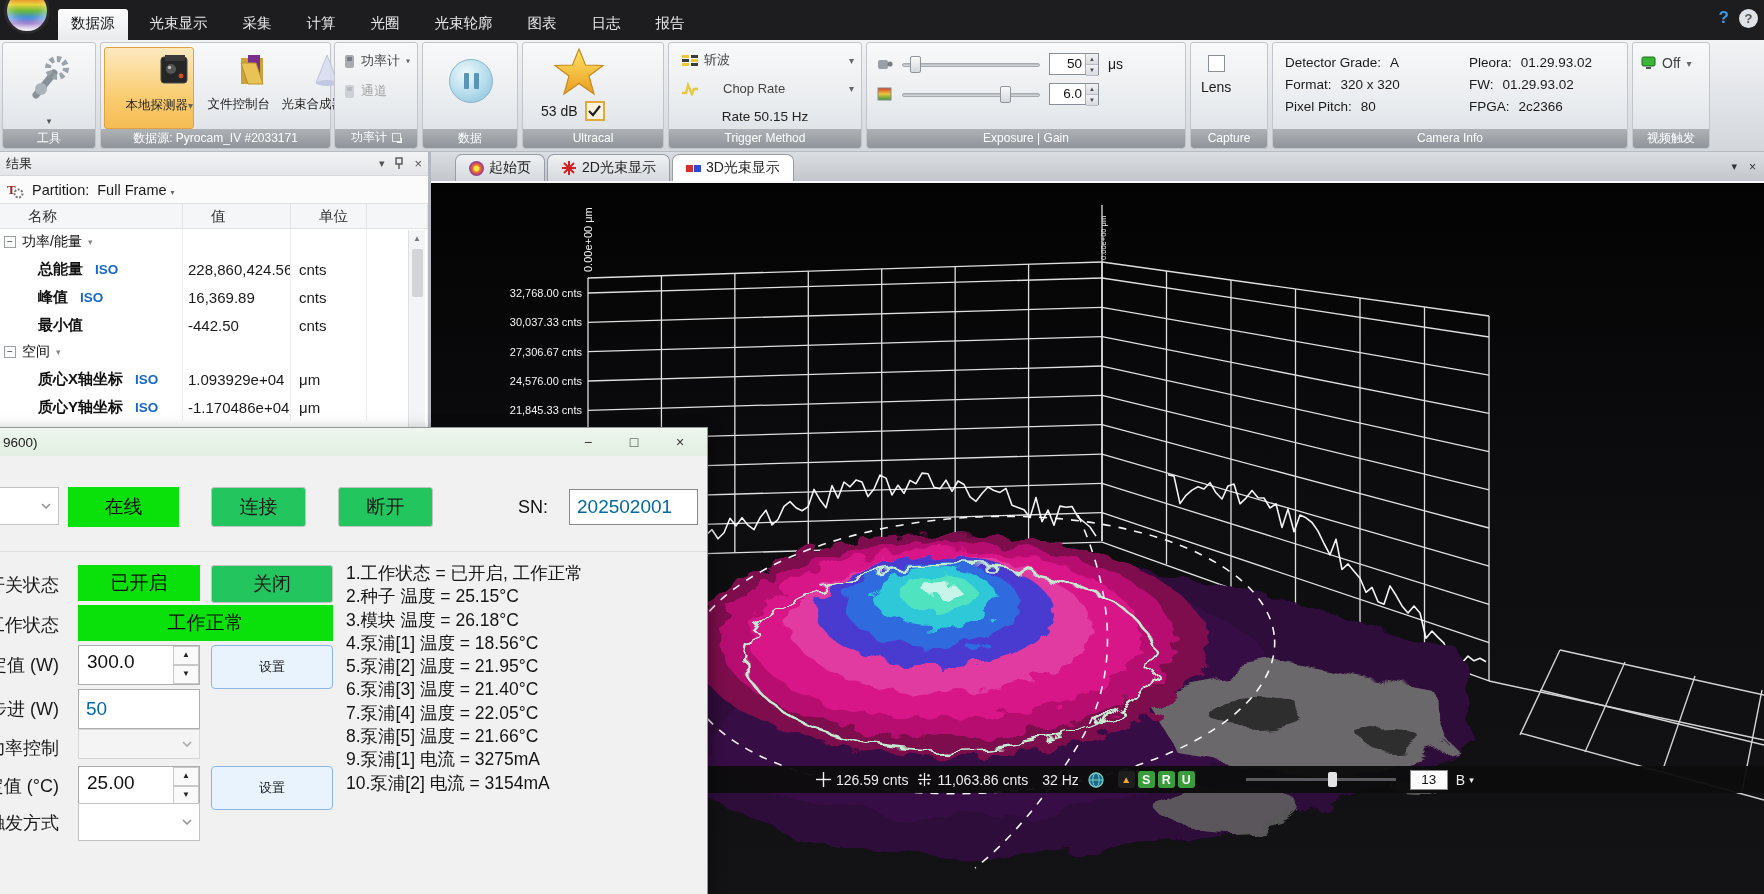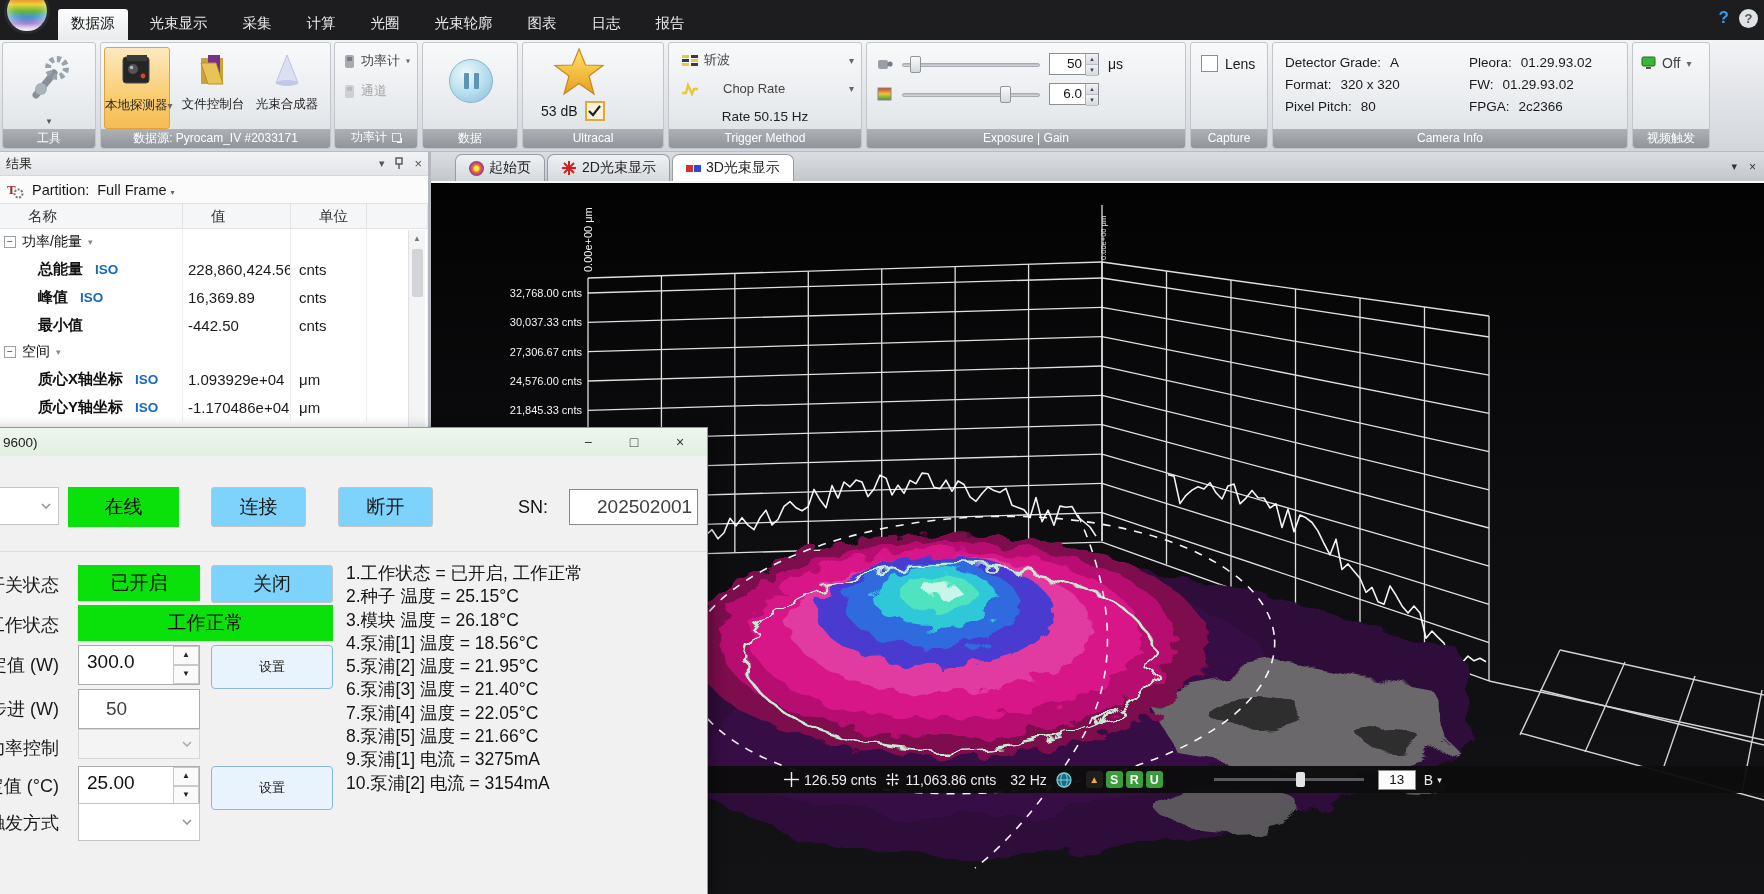--- a/index.html
+++ b/index.html
@@ -24,21 +24,21 @@
   
   .ribbon { position:absolute; left:0; top:40px; width:1764px; height:112px;
     background:linear-gradient(#f2f3f5,#e0e3e7 55%,#d3d7db); border-bottom:1px solid #b8bcc2; z-index:39; }
   .rgroup { position:absolute; top:2px; height:107px; border:1px solid #c2c6ca; border-radius:3px;
     background:linear-gradient(#f8f9fa,#e8ebee 62%,#dbdee2); }
   .glabel { position:absolute; left:0; right:0; bottom:0; height:19px; line-height:19px;
     background:linear-gradient(#aeb2b7,#8f949a); color:#fff; font-size:12px; text-align:center;
     border-radius:0 0 3px 3px; white-space:nowrap; overflow:hidden; }
   .launcher { display:inline-block; width:9px; height:9px; border:1px solid #e8e8e8; margin-left:5px; vertical-align:middle; position:relative; }
   .launcher::after { content:""; position:absolute; right:-2px; bottom:-2px; width:4px; height:4px; border-right:1px solid #fff; border-bottom:1px solid #fff; }
-  .bigbtn { position:absolute; top:4px; width:66px; height:82px; border-radius:3px; text-align:center;
+  .bigbtn { position:absolute; top:4px; width:90px; height:82px; border-radius:3px; text-align:right;
     font-size:12.5px; color:#222; padding-top:6px; }
   .bigbtn .lbl { margin-top:6px; white-space:nowrap; }
   .bigbtn.sel { background:linear-gradient(#fde9c0,#f9cd72 60%,#f5bd52); border:1px solid #dfa23e; }
   .smallrow { position:absolute; left:8px; display:flex; align-items:center; gap:5px; font-size:13px; color:#444; white-space:nowrap; }
   .dim { opacity:.45; }
   .chev { color:#666; font-size:10px; }
   .spin { display:flex; width:50px; height:22px; border:1px solid #8a9098; background:#fff; }
   .spin .val { flex:1; font-size:13.5px; text-align:right; padding:2px 3px 0 0; color:#111; }
   .spin .arr { width:13px; display:flex; flex-direction:column; border-left:1px solid #aab; }
   .spin .arr span { flex:1; font-size:6px; line-height:10px; text-align:center; color:#445; background:linear-gradient(#f2f3f4,#d8dbde); border-bottom:1px solid #bbc; }
@@ -81,46 +81,46 @@
     background:linear-gradient(#eff1f3,#d5d9dd); font-size:14px; color:#222; white-space:nowrap; }
   .vtab.active { background:#fff; }
   .ic-home { width:15px; height:15px; border-radius:50%; background:radial-gradient(circle, #f5e642 0 20%, #e87820 35%, #b03a8a 60%, #3a6a9a 85%); flex:none; }
   .ic-3d { display:flex; gap:1px; flex:none; }
   .ic-3d i { width:7px; height:7px; display:block; }
   .vt-right { position:absolute; right:8px; top:8px; display:flex; gap:12px; color:#333; font-size:11px; }
   .viewport { position:relative; width:1333px; height:711px; background:linear-gradient(180deg,#030303,#0d0d10 45%,#131316); overflow:hidden; }
   .viewport svg.scene { position:absolute; left:0; top:0; width:1333px; height:711px; }
   
   .sbar { position:absolute; left:277px; right:0; top:583px; height:27px; background:rgba(12,12,13,.96);
-    display:flex; align-items:center; padding-left:76px; color:#ececec; font-size:14px; z-index:6; white-space:nowrap; }
+    display:flex; align-items:center; padding-left:108px; color:#ececec; font-size:14px; z-index:6; white-space:nowrap; }
   .sbar .txt { margin:0 9px 0 5px; }
   .ind { width:17px; height:17px; border-radius:3px; margin-right:3px; display:flex; align-items:center; justify-content:center;
     font-size:12.5px; font-weight:bold; color:#fff; background:#3a9c3a; flex:none; }
   .ind.amber { background:#1e1e1e; color:#f0a830; font-size:10px; }
   .sslider { position:relative; width:150px; height:17px; margin-left:48px; margin-right:14px; flex:none; }
   .sslider .trk { position:absolute; left:0; right:0; top:7px; height:3px; background:#5a5a5e; }
   .sslider .hd { position:absolute; top:1px; left:55%; width:9px; height:15px; background:#e4e4e6; border-radius:2px; }
   .zbox { width:38px; height:20px; background:#fbfbfb; border:1px solid #888; color:#111; font-size:13.5px;
     display:flex; align-items:center; justify-content:center; margin-right:8px; flex:none; }
   
   .dialog { position:absolute; left:-14px; top:427px; width:722px; height:468px; background:#f1f1f1;
     border:1px solid #979797; box-shadow:3px 4px 14px rgba(0,0,0,.38); z-index:30; }
   .dlg-title { position:relative; height:28px; background:linear-gradient(#eef6ee,#e2efe2); display:flex; align-items:center;
     font-size:13.5px; color:#1a1a1a; padding-left:16px; }
   .dlg-btns { position:absolute; right:4px; top:0; height:28px; display:flex; }
   .dlg-btns span { width:46px; text-align:center; line-height:28px; font-size:14px; color:#333; }
   .dlg-body { position:relative; width:100%; height:440px; background:#f1f1f1; }
   .dsep { position:absolute; left:0; right:0; top:95px; border-top:1px solid #dcdcdc; }
   .dlabel { position:absolute; font-size:18px; color:#1a1a1a; white-space:nowrap; }
   .gbox { position:absolute; background:#0ae00a; color:#0a0a0a; font-size:19px; display:flex; align-items:center; justify-content:center; }
-  .wbtn { position:absolute; background:#7dd3fc; border:1px solid #c2c2c2; border-radius:3px; font-size:19px; color:#1a1a1a;
+  .wbtn { position:absolute; background:#22c55e; border:1px solid #c2c2c2; border-radius:3px; font-size:19px; color:#1a1a1a;
     display:flex; align-items:center; justify-content:center; }
   .bbtn { position:absolute; background:#e9f3fd; border:1px solid #8ab6e4; border-radius:4px; font-size:13px; color:#1a1a1a;
     display:flex; align-items:center; justify-content:center; }
-  .dinput { position:absolute; background:#fff; border:1px solid #adadad; font-size:19px; color:#404040; display:flex; align-items:center; padding-left:27px; }
+  .dinput { position:absolute; background:#fff; border:1px solid #adadad; font-size:19px; color:#0369a1; display:flex; align-items:center; padding-left:7px; }
   .dspin { position:absolute; background:#fff; border:1px solid #adadad; display:flex; }
   .dspin .v { flex:1; font-size:19px; color:#111; padding:5px 0 0 8px; }
   .dspin .a { width:26px; display:flex; flex-direction:column; }
   .dspin .a span { flex:1; border:1px solid #c8c8c8; background:#fafafa; font-size:8px; text-align:center; line-height:16px; color:#222; }
   .dcombo { position:absolute; background:#fff; border:1px solid #c4c4c4; }
   .dcombo.gray { background:#f4f4f4; border-color:#d6d6d6; }
   .dcombo svg { position:absolute; right:7px; top:50%; margin-top:-3px; }
   .dlist { position:absolute; left:359px; top:106px; width:350px; font-size:17.5px; color:#151515; line-height:23.3px; white-space:nowrap; }
   .dsn { position:absolute; font-size:18px; color:#111; }
 </style>
@@ -300,21 +300,21 @@
         <span class="arr">
             <span>▲</span>
             <span>▼</span>
           </span>
       </span>
     </div>
     <div class="glabel">Exposure | Gain</div>
   </div>
 
   <div class="rgroup" style="left:1190px;width:78px;">
-    <div class="smallrow" style="top:12px;left:10px;gap:7px;">
+    <div class="smallrow" style="top:12px;left:10px;gap:7px;flex-direction:column;">
       <span class="cbx"></span>
       <span style="font-size:14px;color:#1a1a1a;">Lens</span>
     </div>
     <div class="glabel">Capture</div>
   </div>
 
   <div class="rgroup" style="left:1272px;width:356px;">
     <div id="caminfo-left" style="position:absolute;left:12px;top:8px;">
         <div class="ci-row">
           <span class="ci-l">Detector Grade:</span>

